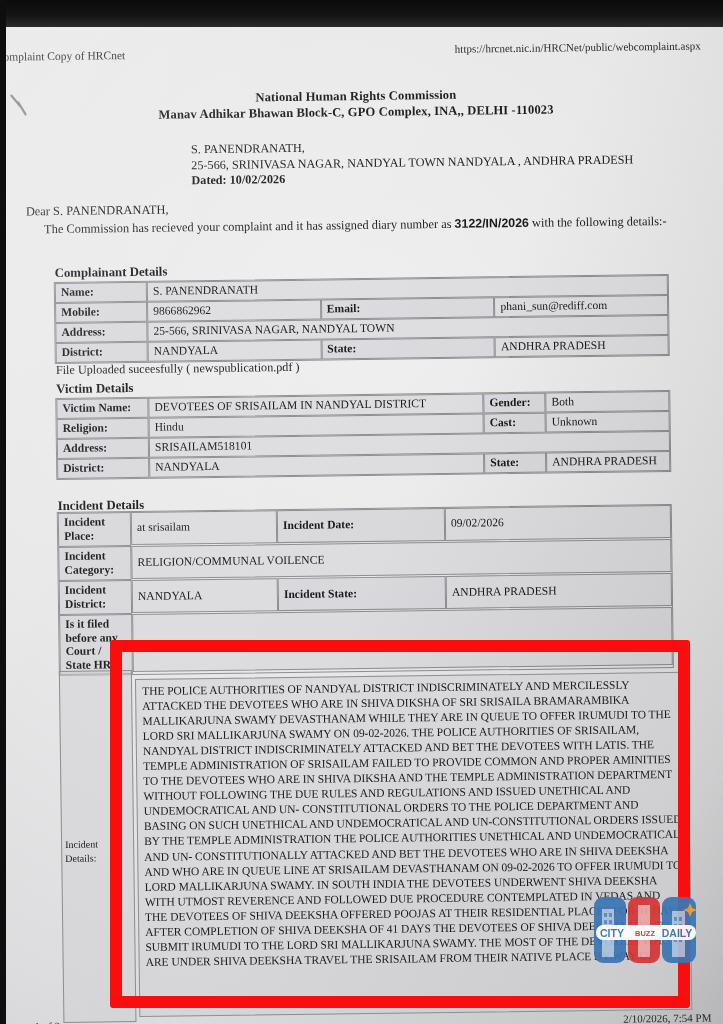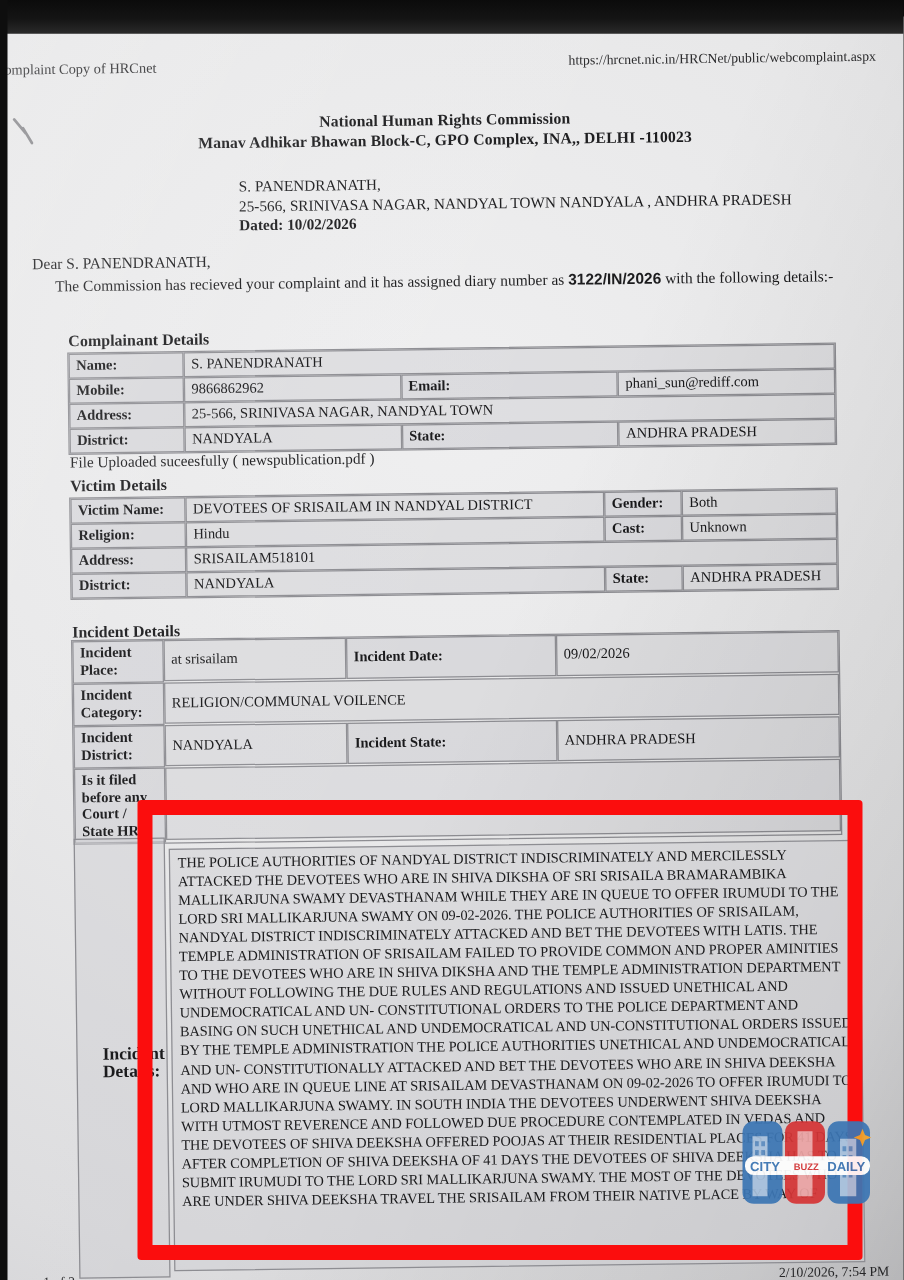--- a/index.html
+++ b/index.html
@@ -215,25 +215,24 @@
     box-sizing: border-box;
     padding: 4px 5px 2px 6px;
     overflow: hidden;
     z-index: 4;
   }
   .inc-label {
     position: absolute;
     left: 61px;
     top: 818px;
     width: 64px;
-    font-weight: bold;
-    font-size: 14px;
+    font-weight: normal;
+    font-size: 10px;
     line-height: 14px;
     z-index: 4;
-    margin-left: 17px;
   }
   .inc-left-cell {
     position: absolute;
     left: 57px;
     top: 651px;
     width: 73px;
     height: 352px;
     border: 1px solid #8d8d92;
     background: rgba(208,208,212,0.5);
     box-sizing: border-box;

